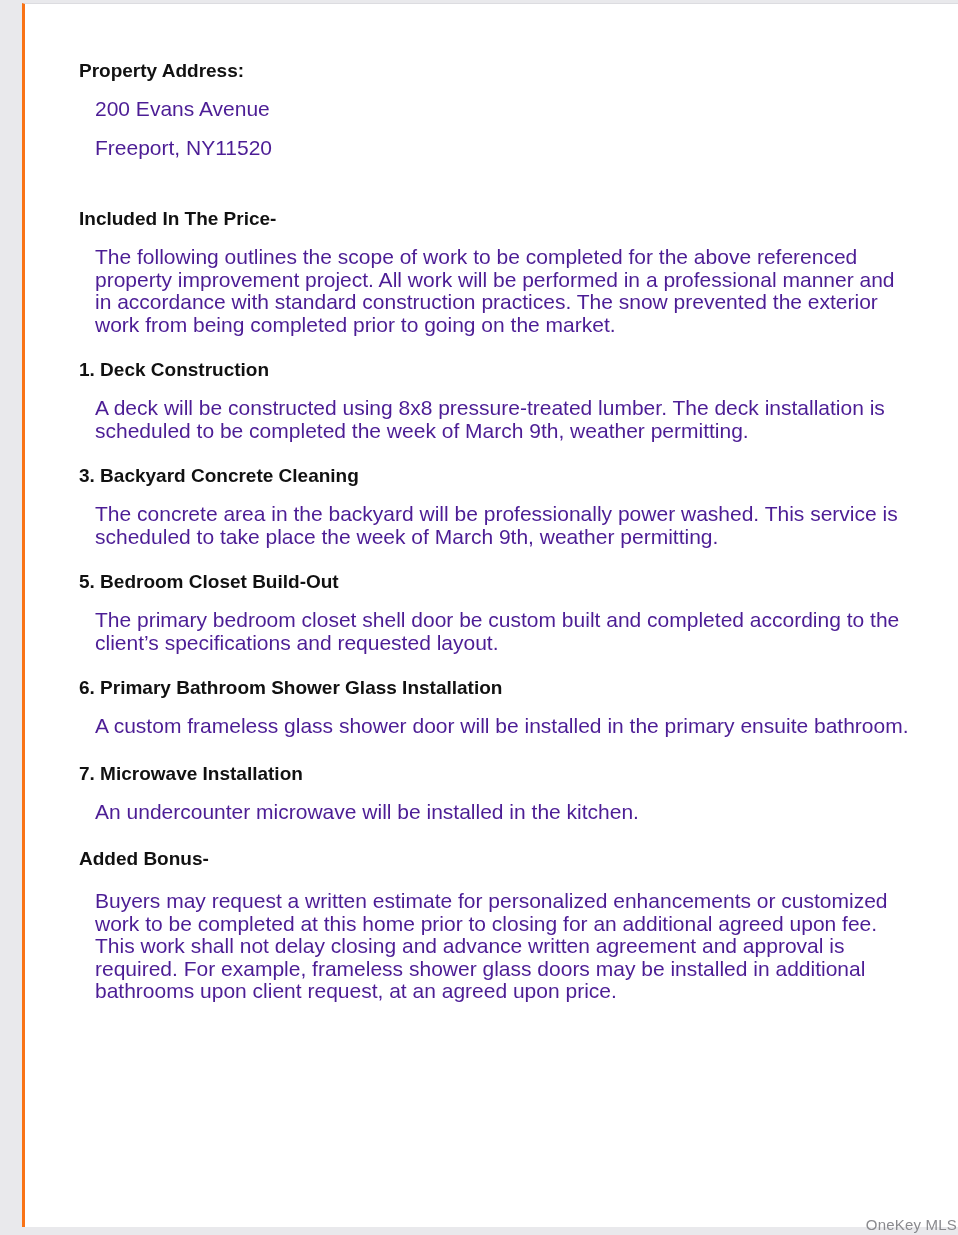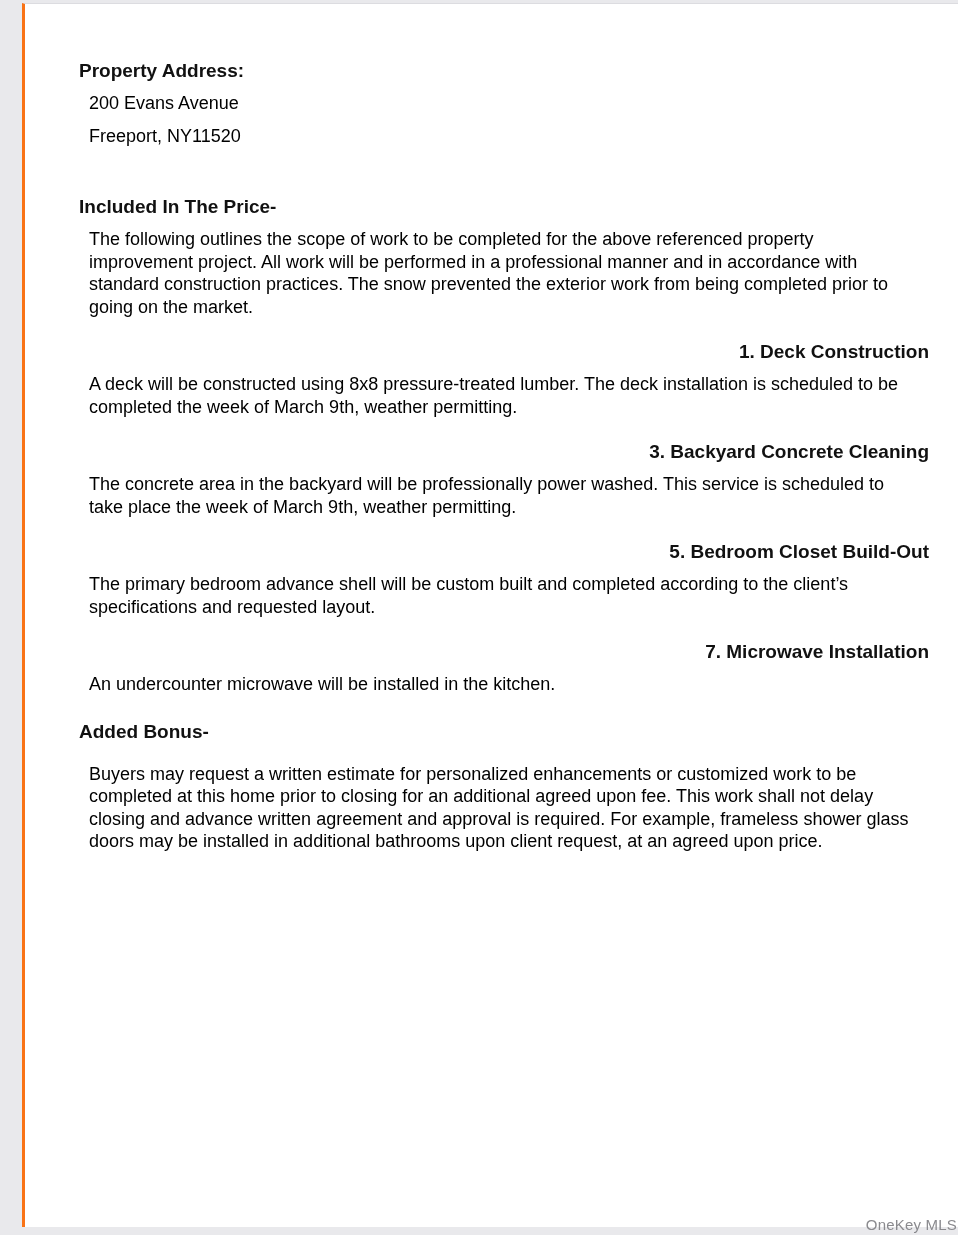--- a/index.html
+++ b/index.html
@@ -33,31 +33,31 @@
       width: 850px;
     }
     .heading {
       font-weight: bold;
       font-size: 19px;
       line-height: 22px;
       margin: 0;
       color: #111;
     }
     .body-text {
-      font-size: 18px;
+      font-size: 21px;
       line-height: 22.5px;
-      margin: 10px;
-      color: #000000;
+      margin: 16px;
+      color: #4c1d95;
     }
     .address-block { margin-bottom: 49px; }
     .address-block .heading { margin-bottom: 3px; }
     .intro-block { margin-bottom: 23px; }
     .intro-block .heading { margin-bottom: 2px; }
     .section { margin-bottom: 23px; }
-    .section .heading { margin-bottom: 3px; text-align: right; }
+    .section .heading { margin-bottom: 3px; }
     .section.single { margin-bottom: 25px; }
     .bonus-block .heading { margin-bottom: 20px; }
     .watermark {
       position: absolute;
       right: 1px;
       bottom: 2px;
       font-size: 15px;
       color: #8a8a8e;
       letter-spacing: 0.2px;
     }
@@ -86,23 +86,27 @@
 
 
     <div class="section">
       <h3 class="heading">3. Backyard Concrete Cleaning</h3>
       <p class="body-text">The concrete area in the backyard will be professionally power washed. This service is scheduled to take place the week of March 9th, weather permitting.</p>
     </div>
 
 
     <div class="section">
       <h3 class="heading">5. Bedroom Closet Build-Out</h3>
-      <p class="body-text">The primary bedroom advance shell will be custom built and completed according to the client’s specifications and requested layout.</p>
+      <p class="body-text">The primary bedroom closet shell door be custom built and completed according to the client’s specifications and requested layout.</p>
     </div>
 
+    <div class="section single">
+      <h3 class="heading">6. Primary Bathroom Shower Glass Installation</h3>
+      <p class="body-text">A custom frameless glass shower door will be installed in the primary ensuite bathroom.</p>
+    </div>
 
     <div class="section single">
       <h3 class="heading">7. Microwave Installation</h3>
       <p class="body-text">An undercounter microwave will be installed in the kitchen.</p>
     </div>
 
     <div class="bonus-block">
       <h2 class="heading">Added Bonus-</h2>
       <p class="body-text">Buyers may request a written estimate for personalized enhancements or customized work to be completed at this home prior to closing for an additional agreed upon fee. This work shall not delay closing and advance written agreement and approval is required. For example, frameless shower glass doors may be installed in additional bathrooms upon client request, at an agreed upon price.</p>
     </div>

